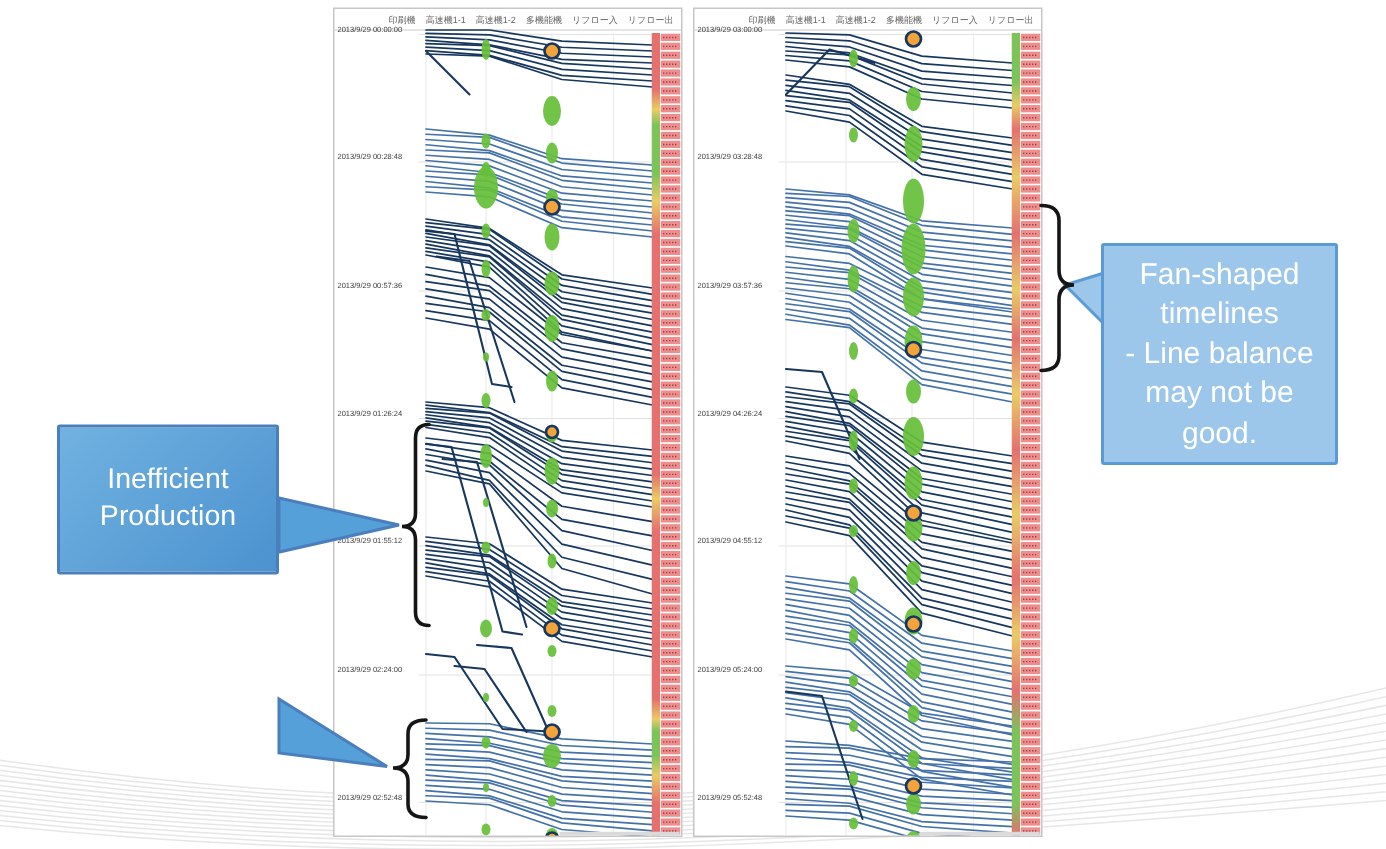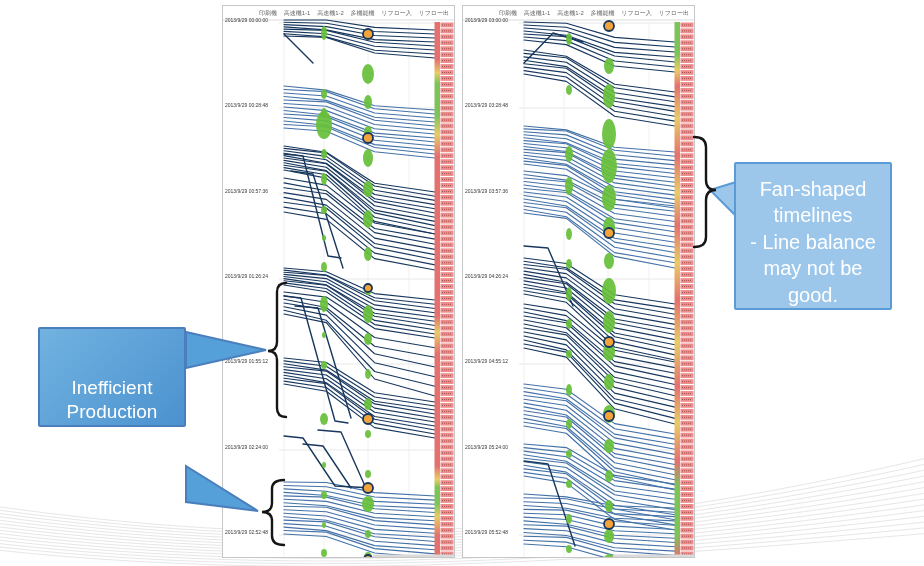--- a/index.html
+++ b/index.html
@@ -8,27 +8,27 @@
   #swoosh{position:absolute;left:0;bottom:0;z-index:0;}
   .panel{position:absolute;top:5px;width:233px;height:553px;background:#fff;
          border:1px solid #c6c6c6;box-sizing:border-box;z-index:1;}
   #panel-0{left:222px;} #panel-1{left:462px;}
   .panel-header{position:absolute;top:1px;left:36px;right:5px;height:12px;display:flex;
         justify-content:space-between;align-items:center;font-size:6px;color:#666;
         white-space:nowrap;overflow:hidden;z-index:2;}
   .panel svg.canvas{position:absolute;left:0;top:0;}
   .tick-label{position:absolute;left:2px;font-size:5px;color:#3a3a3a;white-space:nowrap;z-index:2;}
   #overlay{position:absolute;left:0;top:0;z-index:5;pointer-events:none;}
-  .callout{position:absolute;display:flex;align-items:flex-end;justify-content:center;
+  .callout{position:absolute;display:flex;align-items:center;justify-content:center;
         text-align:center;color:#fff;z-index:6;border-radius:2px;box-sizing:border-box;}
   .callout.dark{background:linear-gradient(135deg,#71b2e0,#4b92cf);border:2px solid #4a7ebc;
         font-size:19px;line-height:1.3;}
   .callout.light{background:#9cc7ea;border:2px solid #5b9bd5;font-size:20px;line-height:1.32;
         white-space:pre-line;padding:0 5px;}
-  #callout-inefficient{left:38px;top:283px;width:148px;height:100px;margin-top:44px;}
+  #callout-inefficient{left:38px;top:283px;width:148px;height:100px;}
   #callout-efficient{left:38px;top:434px;width:148px;height:90px;}
   #callout-fan{left:734px;top:162px;width:158px;height:148px;}
 </style>
 </head>
 <body>
 
 <div class="slide">
 
   <svg id="swoosh" width="924" height="170">
       <path d="M -20 108 C 280 152, 560 150, 944 58" stroke="#dedede" stroke-width="1" fill="none" opacity="0.75"></path>

